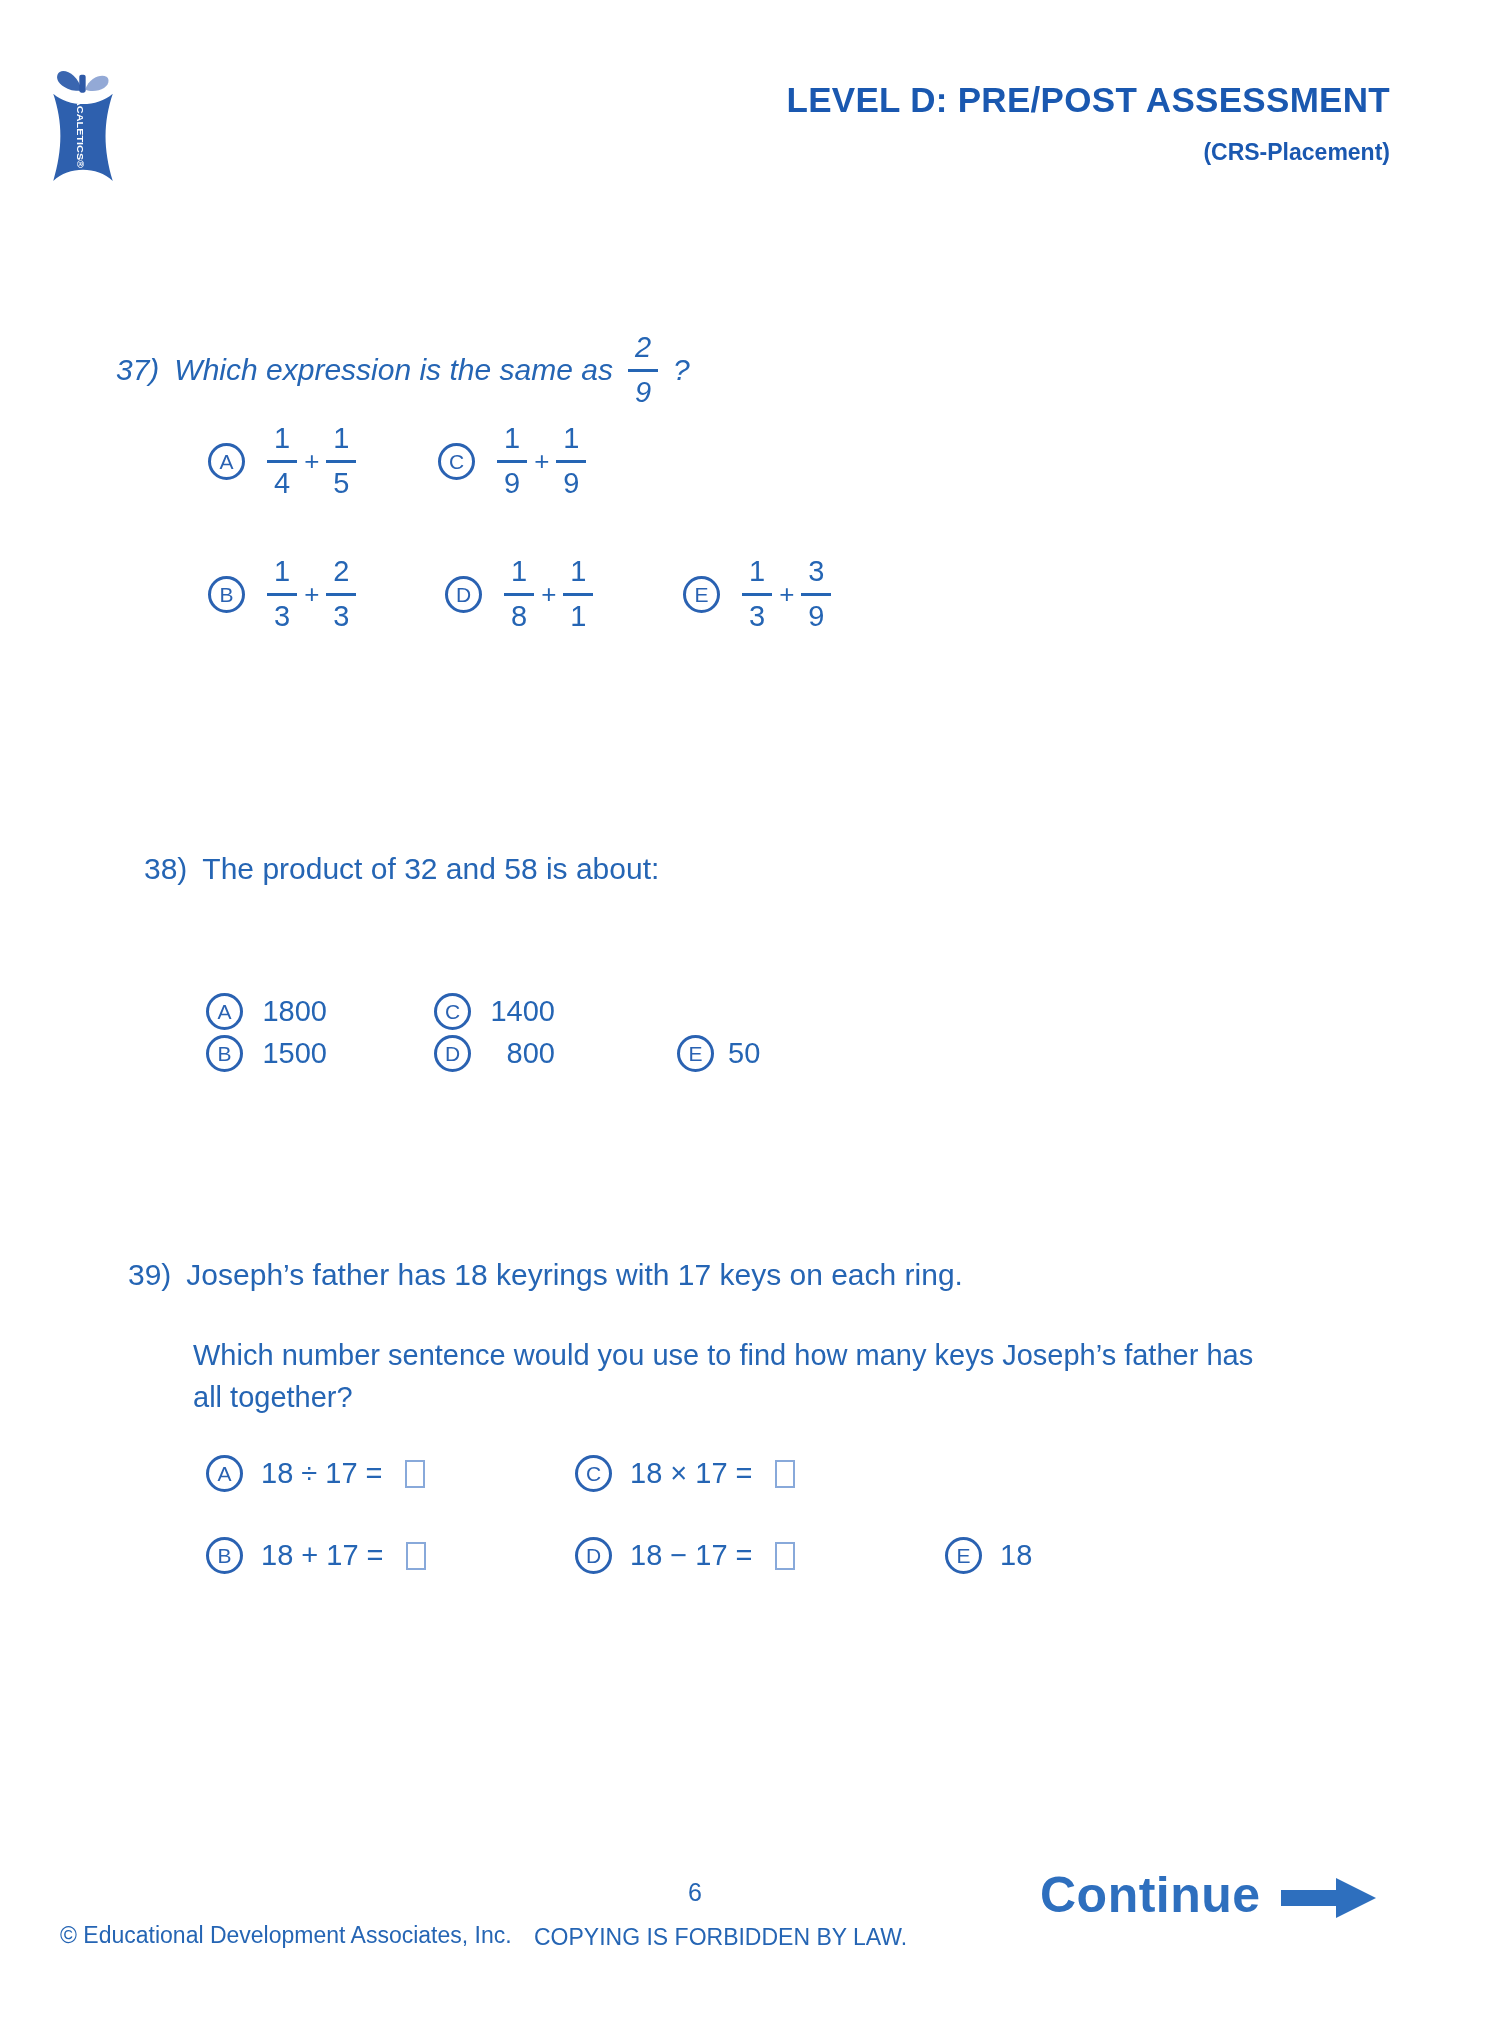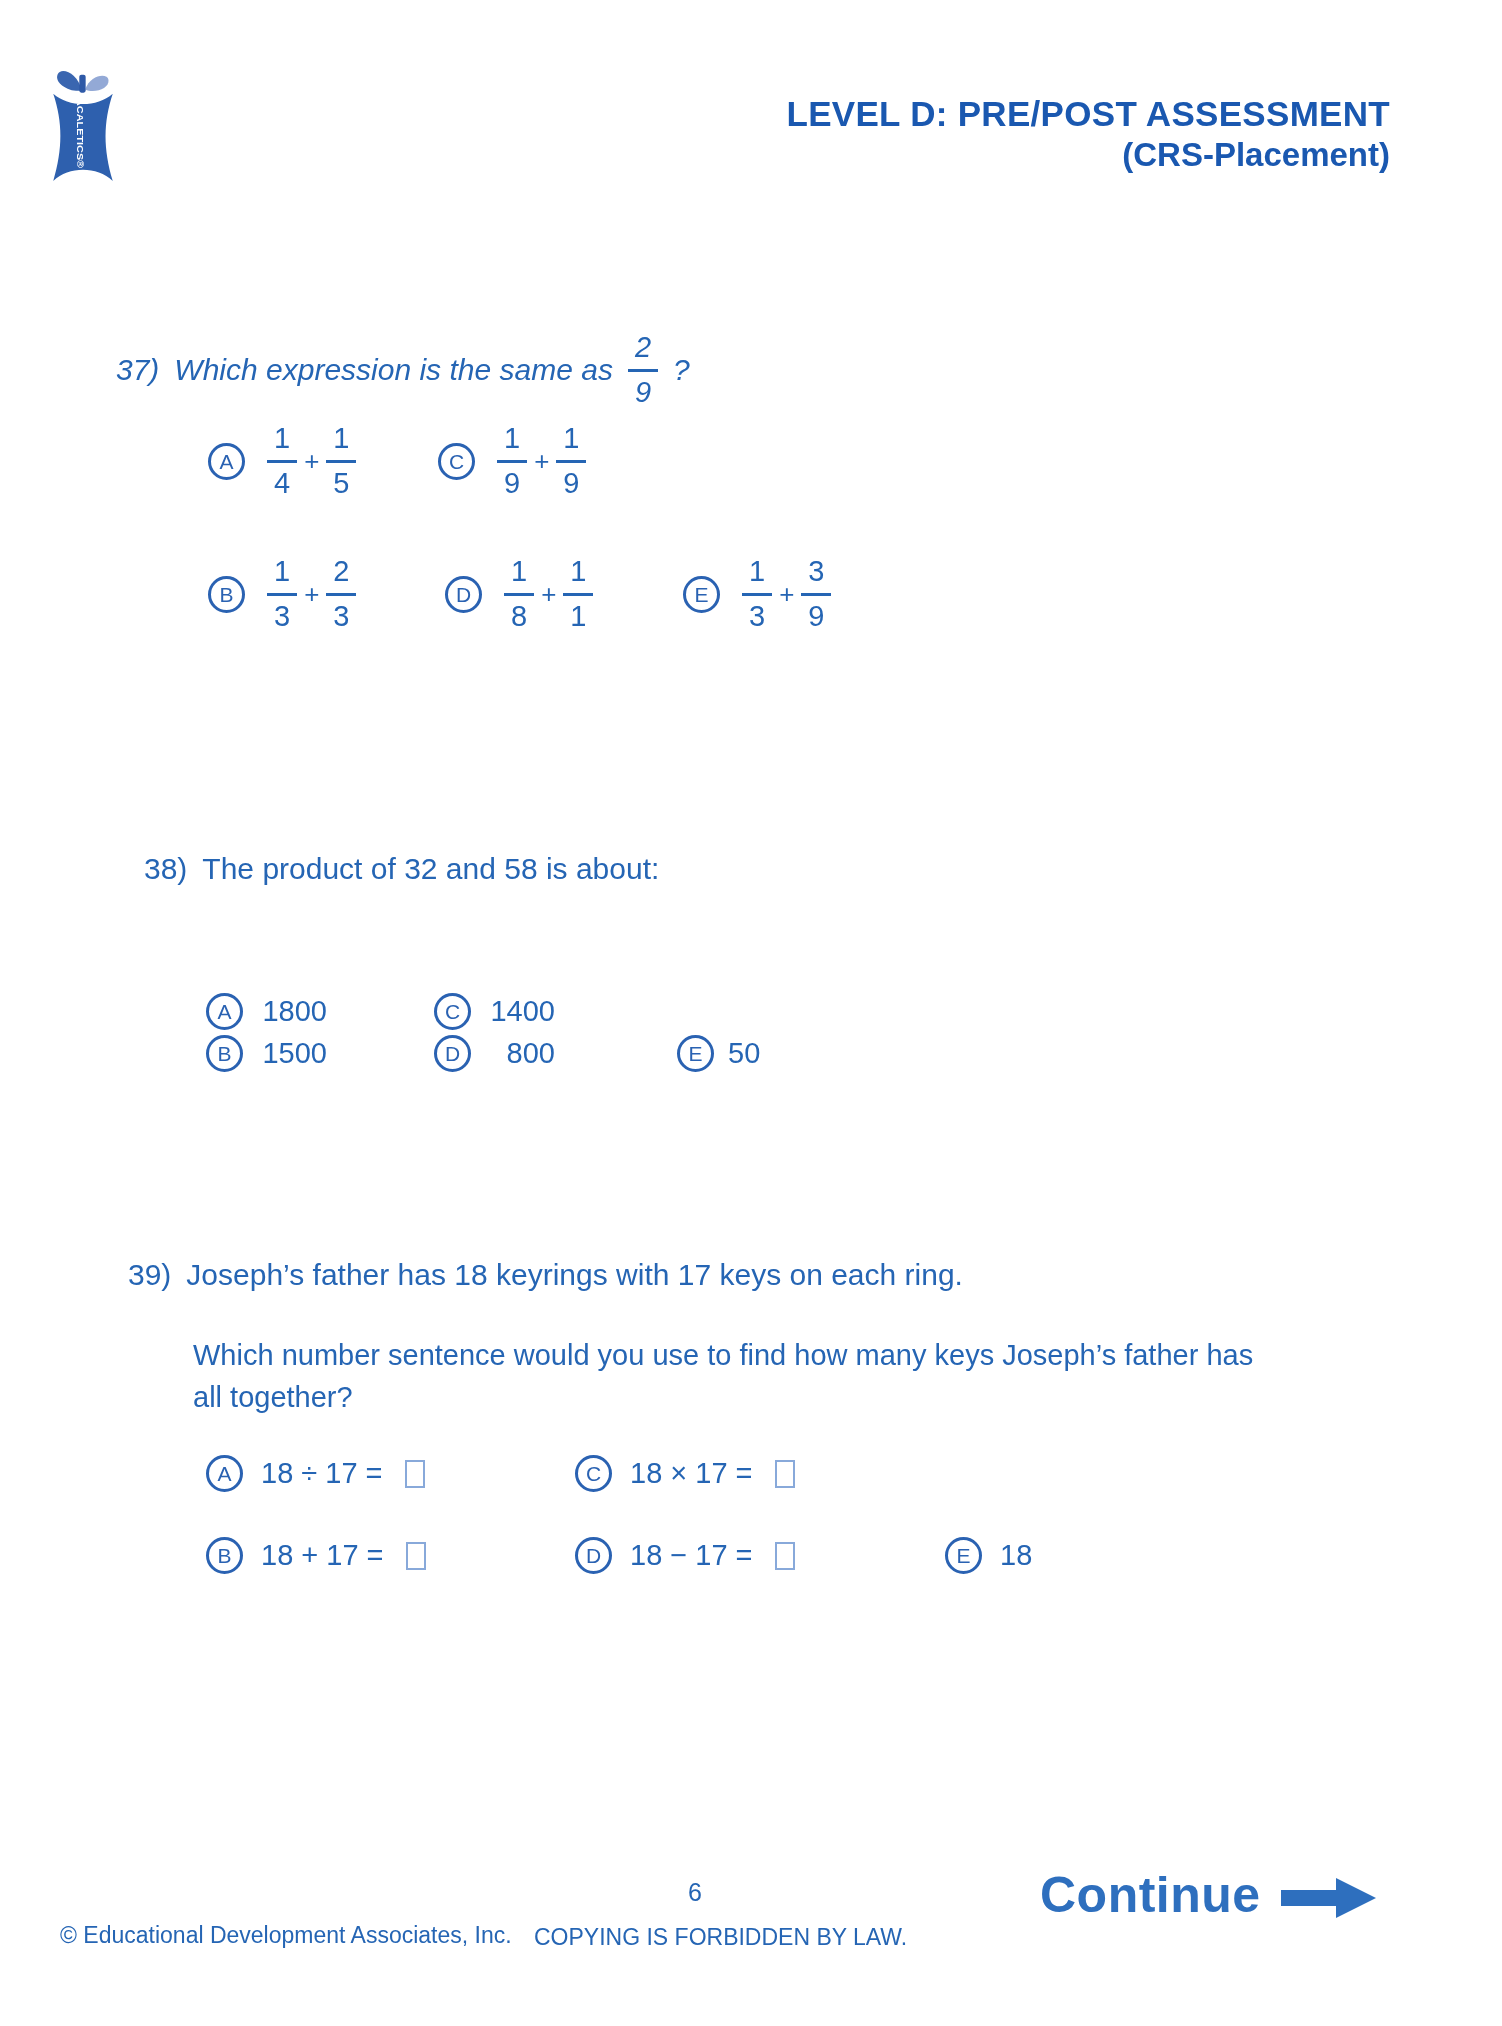--- a/index.html
+++ b/index.html
@@ -5,22 +5,22 @@
   * { margin:0; padding:0; box-sizing:border-box; }
   body { background:#ffffff; font-family:"Liberation Sans", sans-serif; }
   .page {
     position:relative; width:1502px; height:2026px; background:#ffffff;
     color:#2565b4; overflow:hidden;
   }
   
   .logo { position:absolute; left:50px; top:64px; width:66px; height:136px; }
   
   .hdr { position:absolute; right:112px; top:80px; text-align:right; color:#1a58b0; font-weight:bold; }
-  .hdr .l1 { font-size:35px; letter-spacing:.3px;margin-top:14px; }
-  .hdr .l2 { font-size:33px; margin-top:2px; }
+  .hdr .l1 { font-size:35px; letter-spacing:.3px; }
+  .hdr .l2 { font-size:23px; margin-top:19px; }
   
   .q-head { position:absolute; display:flex; align-items:center; gap:15px; font-size:30px; color:#2565b4; }
   #q37-head { left:116px; top:318px; height:104px;font-style:italic; }
   #q38-head { left:144px; top:852px; }
   #q39-head { left:128px; top:1258px; }
   .q-sub { position:absolute; left:193px; top:1334px; font-size:29px; line-height:1.45; color:#2565b4; }
   
   .frac { display:inline-flex; flex-direction:column; align-items:center; line-height:1; font-size:29px; }
   .frac .n { padding:0 7px 7px; }
   .frac .d { border-top:3px solid currentColor; padding:6px 7px 0; }

